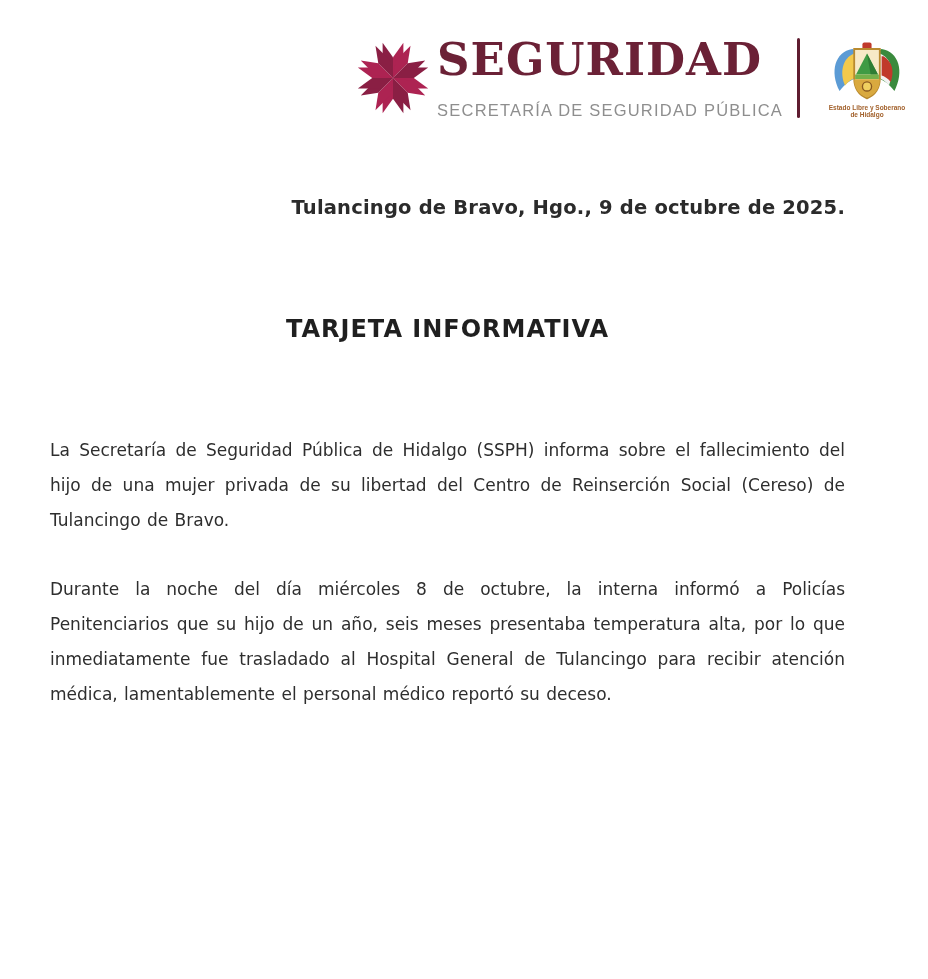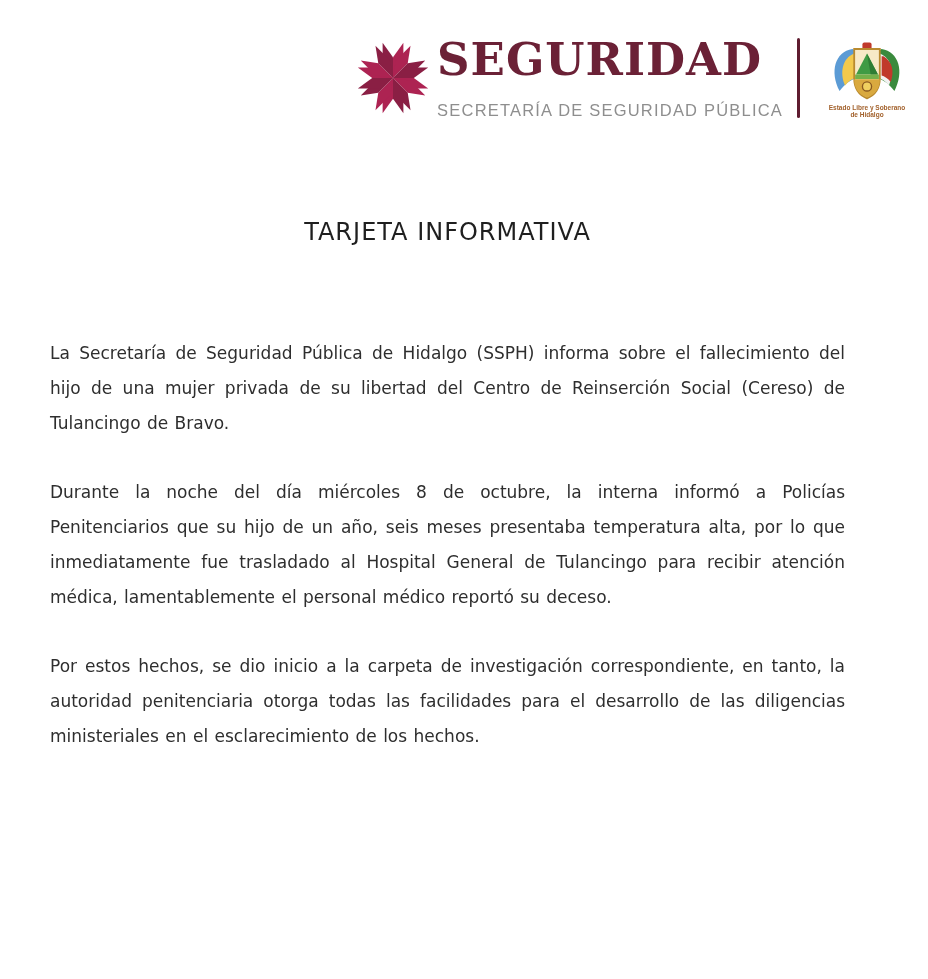--- a/index.html
+++ b/index.html
@@ -65,21 +65,21 @@
     text-align: right;
     font-size: 19.5px;
     font-weight: bold;
     letter-spacing: 0.2px;
     color: #2b2b2b;
   }
   .doc-title {
     margin: 96px 0 0 0;
     text-align: center;
     font-size: 24px;
-    font-weight: normal;
+    font-weight: bold;
     letter-spacing: 1px;
     color: #1f1f1f;
   }
   .para {
     margin: 0 0 34px 0;
     font-size: 17px;
     line-height: 35px;
     text-align: justify;
     word-spacing: 1px;
     color: #2e2e2e;
@@ -157,19 +157,19 @@
         <circle cx="50" cy="53" r="5" fill="#f0d060" stroke="#8a5a20" stroke-width="1.5"></circle>
       </svg>
       <div class="crest-caption">
         <div>Estado Libre y Soberano</div>
         <div>de Hidalgo</div>
       </div>
     </div>
   </div>
 
   <div class="content">
+    <p class="dateline">Tulancingo de Bravo, Hgo., 9 de octubre de 2025.</p>
     <h1 class="doc-title">TARJETA INFORMATIVA</h1>
     <p class="para first">La Secretaría de Seguridad Pública de Hidalgo (SSPH) informa sobre el fallecimiento del hijo de una mujer privada de su libertad del Centro de Reinserción Social (Cereso) de Tulancingo de Bravo.</p>
     <p class="para">Durante la noche del día miércoles 8 de octubre, la interna informó a Policías Penitenciarios que su hijo de un año, seis meses presentaba temperatura alta, por lo que inmediatamente fue trasladado al Hospital General de Tulancingo para recibir atención médica, lamentablemente el personal médico reportó su deceso.</p>
-    <p class="para">Por estos hechos, se dio inicio a la carpeta de investigación correspondiente, en tanto, la autoridad penitenciaria otorga todas las facilidades para el desarrollo de las diligencias ministeriales en el esclarecimiento de los hechos.</p>
   </div>
 
 </div>
 
 </body></html>

